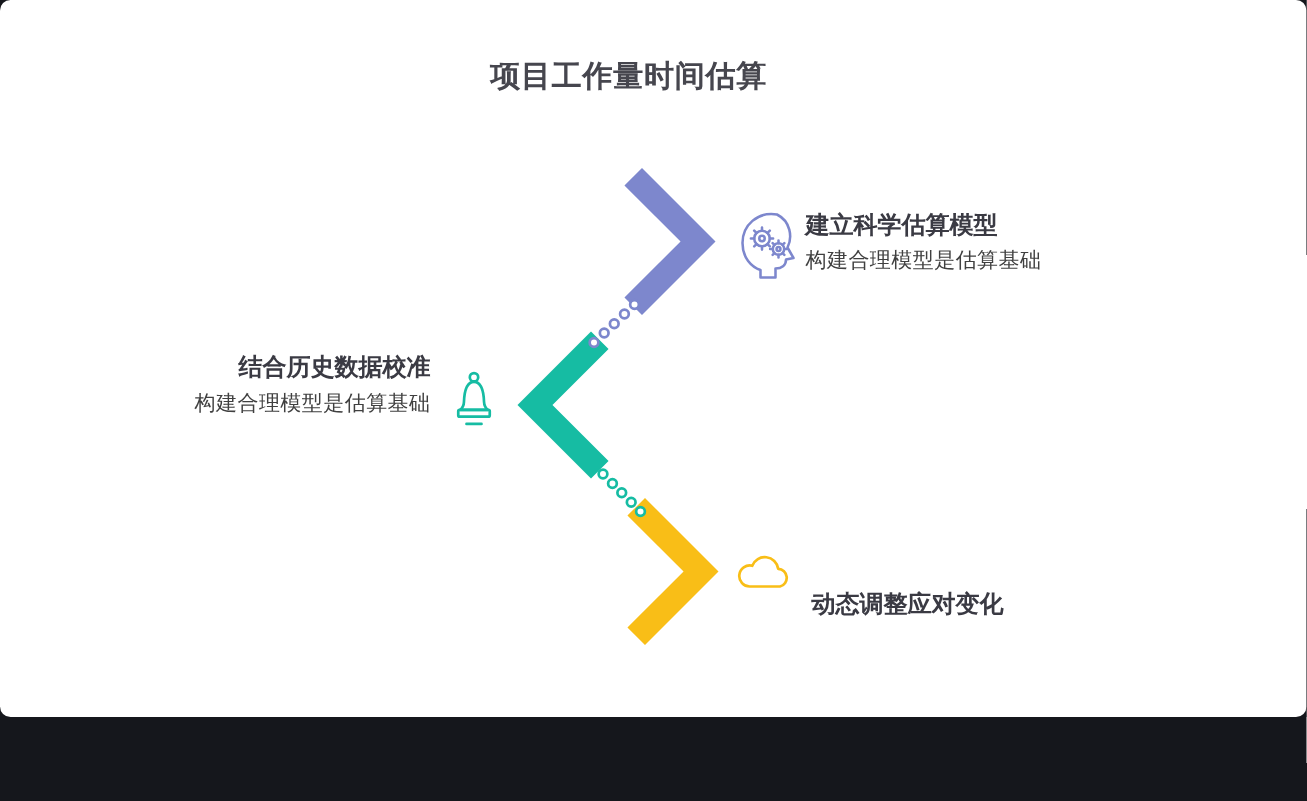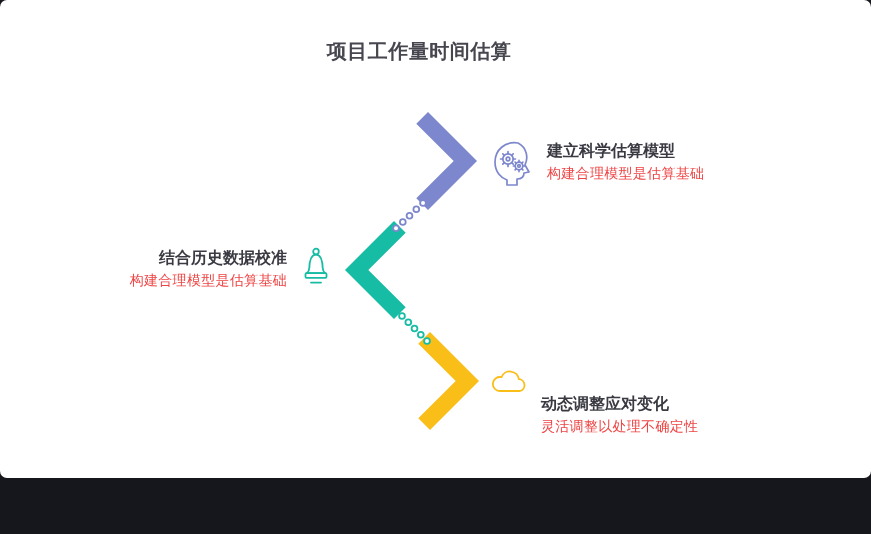--- a/index.html
+++ b/index.html
@@ -13,21 +13,21 @@
     font-size:20px;line-height:26px;font-weight:bold;color:#46464e;
     letter-spacing:0.5px;white-space:nowrap;
   }
   .overlay{position:absolute;left:0;top:0;}
   .icon-box{position:absolute;}
   .step-text{position:absolute;white-space:nowrap;}
   .step-text .heading{
     font-size:16px;line-height:20px;font-weight:bold;color:#3a3a43;
   }
   .step-text .subtext{
-    margin-top:3px;font-size:14px;line-height:18px;color:#ef4444;
+    margin-top:3px;font-size:14px;line-height:18px;color:#404040;
     letter-spacing:0.3px;
   }
   .align-right{text-align:right;}
 </style>
 </head>
 <body>
 
 <div class="canvas">
 
   <div class="page-title">项目工作量时间估算</div>
@@ -58,41 +58,40 @@
     <svg width="46" height="48" viewBox="0 0 46 48" fill="none" stroke-width="1.7" stroke-linecap="round" stroke-linejoin="round" stroke="#7d87cd">
       <path d="M28 4 C 15 2, 5 11, 5 23 C 5 33, 11 39, 17 41 L 17 46 L 27 46 L 27 40 C 31 40, 34 38, 34 34 L 39 33 L 35 26 C 38.5 19, 37 8.5, 28 4 Z"></path>
       <circle cx="18" cy="20" r="5.2"></circle>
       <circle cx="18" cy="20" r="1.8"></circle>
       <path d="M18 12.6 L18 14.8 M18 25.2 L18 27.4 M10.6 20 L12.8 20 M23.2 20 L25.4 20 M12.8 14.8 L14.3 16.3 M21.7 23.7 L23.2 25.2 M23.2 14.8 L21.7 16.3 M14.3 23.7 L12.8 25.2"></path>
       <circle cx="29" cy="27" r="3.8"></circle>
       <circle cx="29" cy="27" r="1.3"></circle>
       <path d="M29 21.4 L29 23.2 M29 30.8 L29 32.6 M23.4 27 L25.2 27 M32.8 27 L34.6 27 M25.1 23.1 L26.3 24.3 M31.7 29.7 L32.9 30.9 M32.9 23.1 L31.7 24.3 M26.3 29.7 L25.1 30.9"></path>
     </svg>
   </div>
-  <div class="step-text" style="left:537px;top:141px;margin-left:10px;">
+  <div class="step-text" style="left:537px;top:141px;">
     <div class="heading">建立科学估算模型</div>
     <div class="subtext">构建合理模型是估算基础</div>
   </div>
 
   <div class="icon-box" style="left:299px;top:246px;">
     <svg width="34" height="44" viewBox="0 0 34 44" fill="none" stroke-width="1.8" stroke-linecap="round" stroke-linejoin="round" stroke="#16bca3">
       <circle cx="17" cy="5.5" r="2.8"></circle>
       <path d="M17 8.6 C 12.3 8.6, 10.6 14, 10.3 22 C 10.2 24.5, 9.3 26, 7.8 27.2 L 26.2 27.2 C 24.7 26, 23.8 24.5, 23.7 22 C 23.4 14, 21.7 8.6, 17 8.6 Z"></path>
       <rect x="6.5" y="27.2" width="21" height="4.6" rx="1"></rect>
       <path d="M12 36.6 L 22 36.6"></path>
     </svg>
   </div>
-  <div class="step-text align-right" style="right:584px;top:248px;">
+  <div class="step-text align-right" style="right:584px;top:236px;">
     <div class="heading">结合历史数据校准</div>
     <div class="subtext">构建合理模型是估算基础</div>
   </div>
 
   <div class="icon-box" style="left:489px;top:366px;">
     <svg width="40" height="32" viewBox="0 0 40 32" fill="none" stroke-width="1.8" stroke-linecap="round" stroke-linejoin="round" stroke="#f9be17">
       <path d="M31 25 L 11 25 A 7 7 0 1 1 12.5 11.2 A 9 9 0 0 1 29.8 13.2 A 6 6 0 0 1 31 25 Z"></path>
     </svg>
   </div>
   <div class="step-text" style="left:541px;top:359px;margin-top:35px;">
     <div class="heading">动态调整应对变化</div>
-    <div class="subtext">灵活调整以处理不确定性</div>
   </div>
 
 </div>
 
 </body></html>

